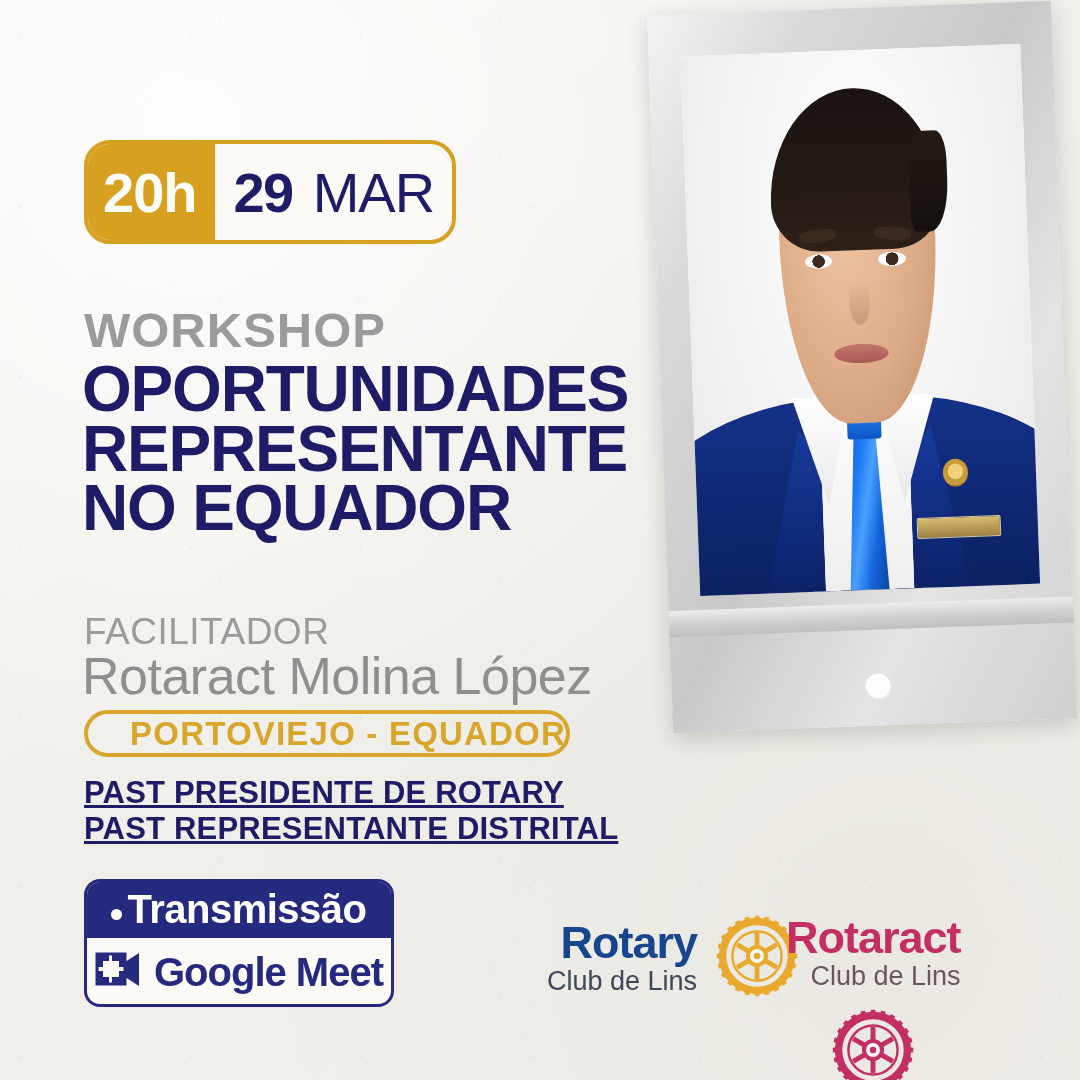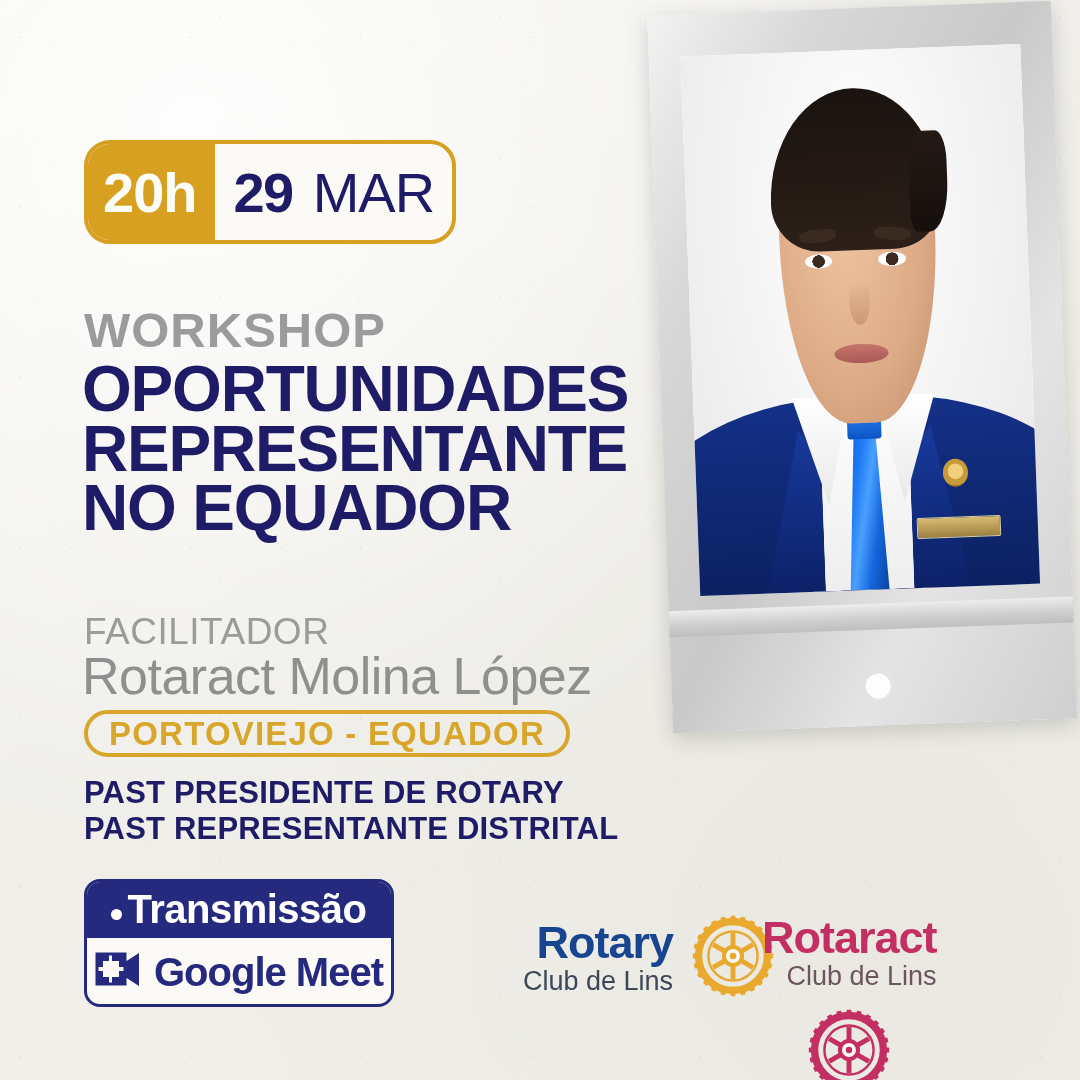--- a/index.html
+++ b/index.html
@@ -130,41 +130,42 @@
   
   .location-pill {
     position: absolute;
     left: 84px; top: 710px;
     width: 486px; height: 47px;
     border: 4px solid #d9a62c;
     border-radius: 40px;
     background: transparent;
     display: flex;
     align-items: center;
-    justify-content: center;
+    justify-content: flex-end;
     box-sizing: border-box;
     z-index: 5;
   }
   .location-pill span {
     color: #d9a62c;
     font-size: 33px;
     font-weight: 800;
     letter-spacing: 1.2px;
   }
 
   
   .credentials {
     position: absolute;
     left: 84px; top: 775px;
     color: #1e1b67;
     font-size: 31px;
     font-weight: 800;
     line-height: 1.17;
     letter-spacing: 0.2px;
     z-index: 5;
+    text-decoration: underline;
   }
   .credentials div { white-space: nowrap; }
 
   
   .transmission-box {
     position: absolute;
     left: 84px; top: 879px;
     width: 310px; height: 128px;
     border: 3px solid #252a7e;
     border-radius: 16px;
@@ -211,20 +212,21 @@
     letter-spacing: -1px;
   }
 
   
   .club-logo {
     position: absolute;
     display: flex;
     align-items: center;
     gap: 19px;
     z-index: 5;
+    margin-left: 24px;
   }
   #rotary-logo { left: 523px; top: 915px; }
   #rotaract-logo { left: 762px; top: 915px; flex-direction: column; }
   .club-text { text-align: right; line-height: 1.02; }
   .club-name {
     font-size: 45px;
     font-weight: 700;
     letter-spacing: -1px;
     display: block;
   }

